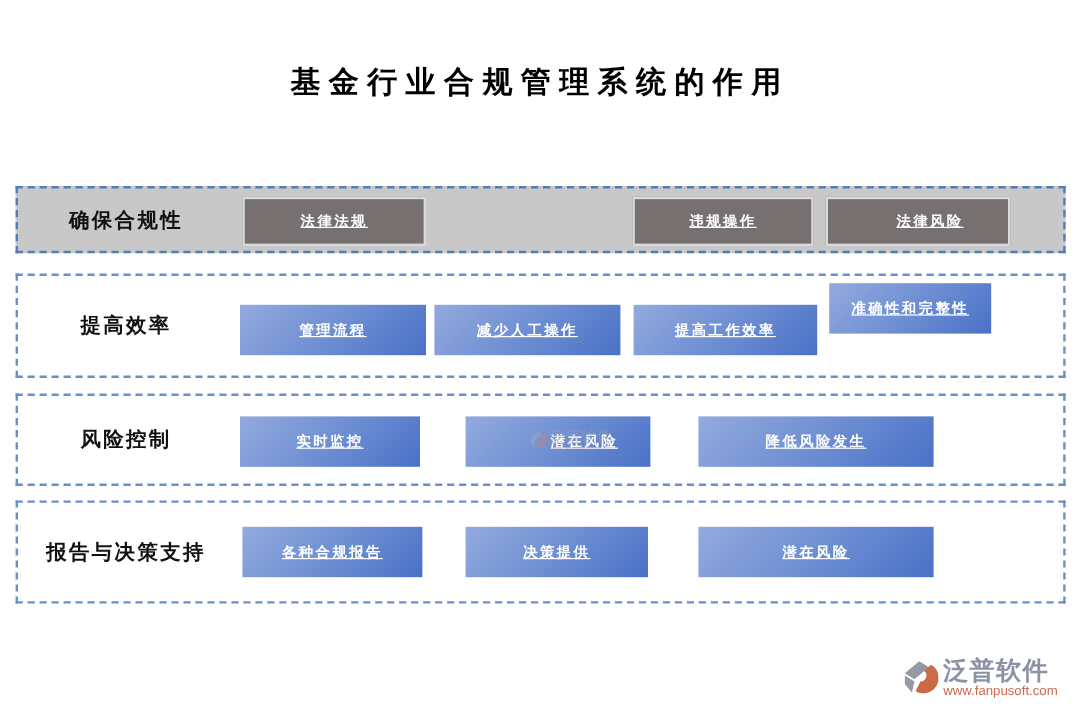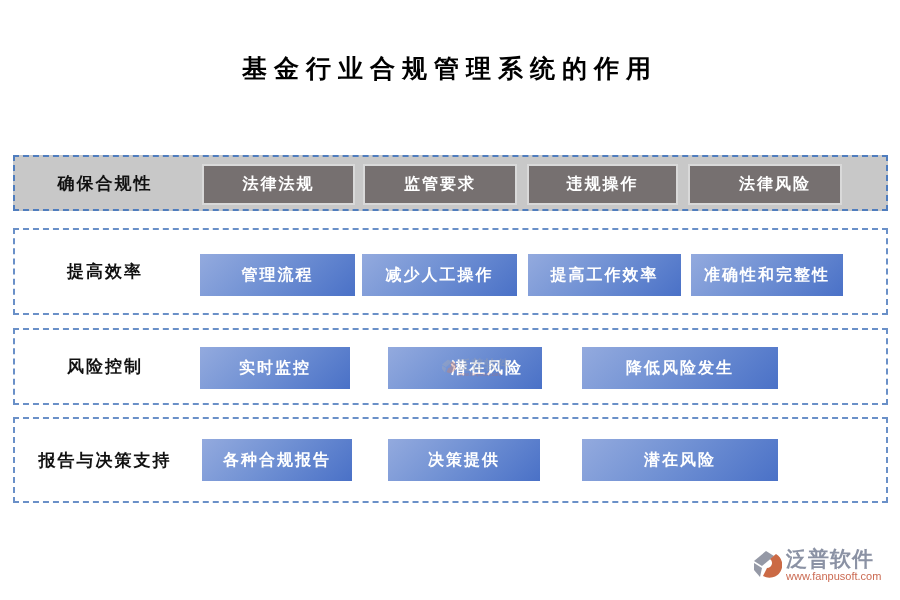--- a/index.html
+++ b/index.html
@@ -26,22 +26,23 @@
   .row-label{
     position:absolute;left:0;top:0;width:180px;height:100%;
     display:flex;align-items:center;justify-content:center;
     font-family:"DejaVu Serif","Liberation Serif",serif;
     font-size:17px;font-weight:bold;color:#111;letter-spacing:2px;
     white-space:nowrap;
   }
   .shape{
     position:absolute;box-sizing:border-box;
     display:flex;align-items:center;justify-content:center;
-    color:#ffffff;font-size:16px;font-weight:bold;letter-spacing:2px;
+    color:#ffffff;font-size:12px;font-weight:bold;letter-spacing:2px;
     white-space:nowrap;
+    text-decoration:underline;
   }
   .shape-gray{
     background:#767070;border:2px solid #d9d9d9;
   }
   .shape-blue{
     background:linear-gradient(135deg,#93aade 0%,#7292d4 45%,#4a71c7 100%);
   }
   
   #watermark{
     position:absolute;left:440px;top:358px;width:90px;opacity:0.40;
@@ -75,30 +76,29 @@
 <body>
 
 <div id="stage">
 
   <div id="title">基金行业合规管理系统的作用</div>
 
   <div>
       <div class="row gray" style="top: 155px; height: 56px;">
         <div class="row-label">确保合规性</div>
         <div class="shape shape-gray" style="left: 187px; width: 153px; top: 7px; height: 41px;">法律法规</div>
-        <div class="shape shape-gray" style="left: 348px; width: 154px; top: 7px; height: 41px;">监管要求</div>
         <div class="shape shape-gray" style="left: 512px; width: 151px; top: 7px; height: 41px;">违规操作</div>
         <div class="shape shape-gray" style="left: 673px; width: 154px; top: 7px; height: 41px; padding-left: 20px;">法律风险</div>
       </div>
       <div class="row blue" style="top: 228px; height: 87px;">
         <div class="row-label">提高效率</div>
         <div class="shape shape-blue" style="left: 185px; width: 155px; top: 24px; height: 42px;">管理流程</div>
         <div class="shape shape-blue" style="left: 347px; width: 155px; top: 24px; height: 42px;">减少人工操作</div>
         <div class="shape shape-blue" style="left: 513px; width: 153px; top: 24px; height: 42px;">提高工作效率</div>
-        <div class="shape shape-blue" style="left: 676px; width: 152px; top: 24px; height: 42px;">准确性和完整性</div>
+        <div class="shape shape-blue" style="left: 676px; width: 135px; top: 6px; height: 42px;">准确性和完整性</div>
       </div>
       <div class="row blue" style="top: 328px; height: 77px;">
         <div class="row-label">风险控制</div>
         <div class="shape shape-blue" style="left: 185px; width: 150px; top: 17px; height: 42px;">实时监控</div>
         <div class="shape shape-blue" style="left: 373px; width: 154px; top: 17px; height: 42px; padding-left: 44px;">潜在风险</div>
         <div class="shape shape-blue" style="left: 567px; width: 196px; top: 17px; height: 42px;">降低风险发生</div>
       </div>
       <div class="row blue" style="top: 417px; height: 86px;">
         <div class="row-label">报告与决策支持</div>
         <div class="shape shape-blue" style="left: 187px; width: 150px; top: 20px; height: 42px;">各种合规报告</div>

